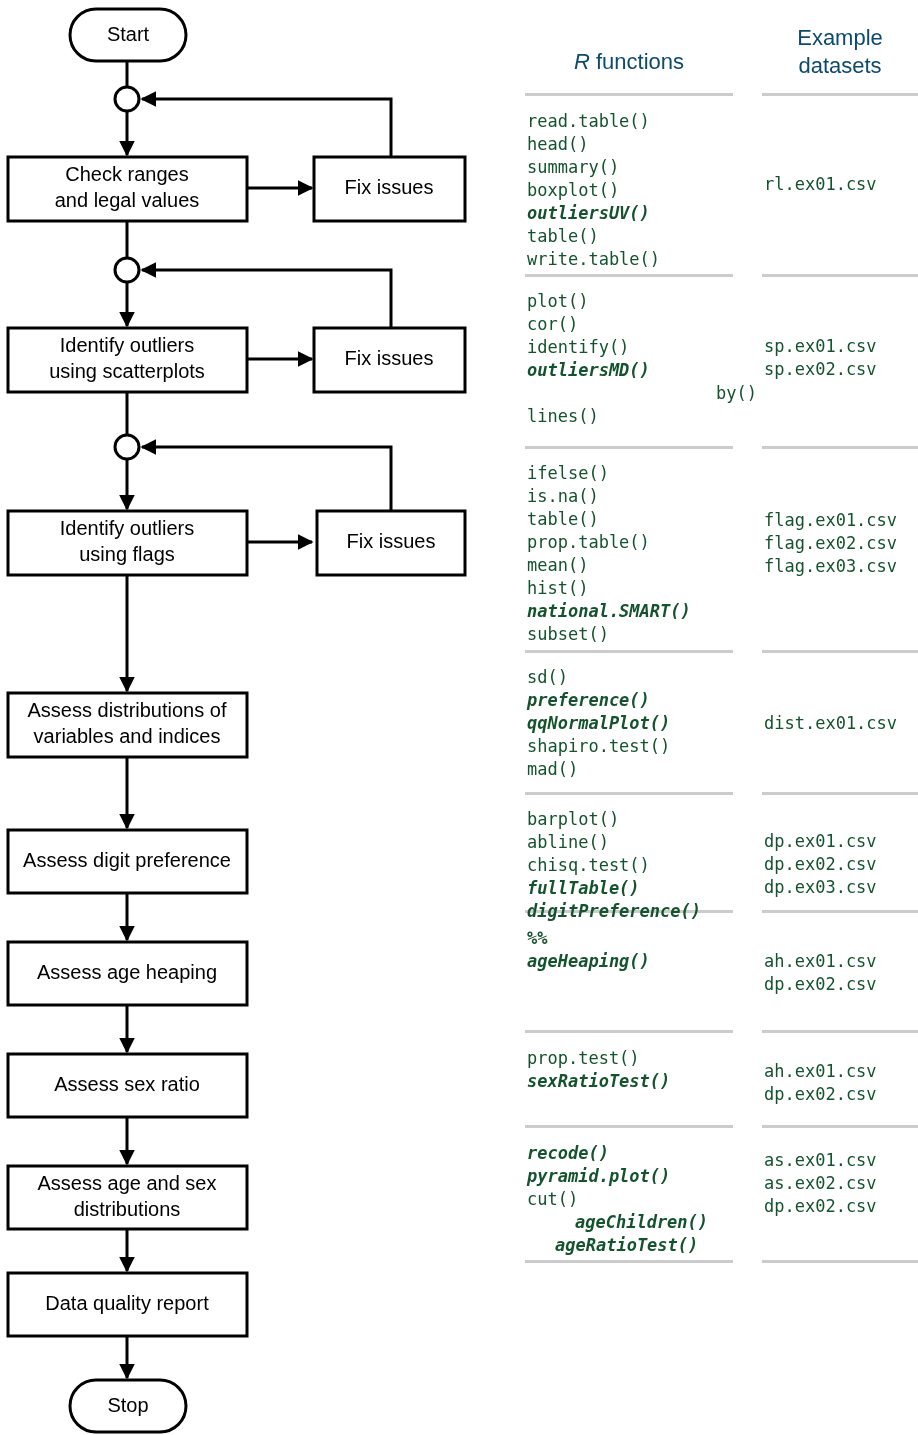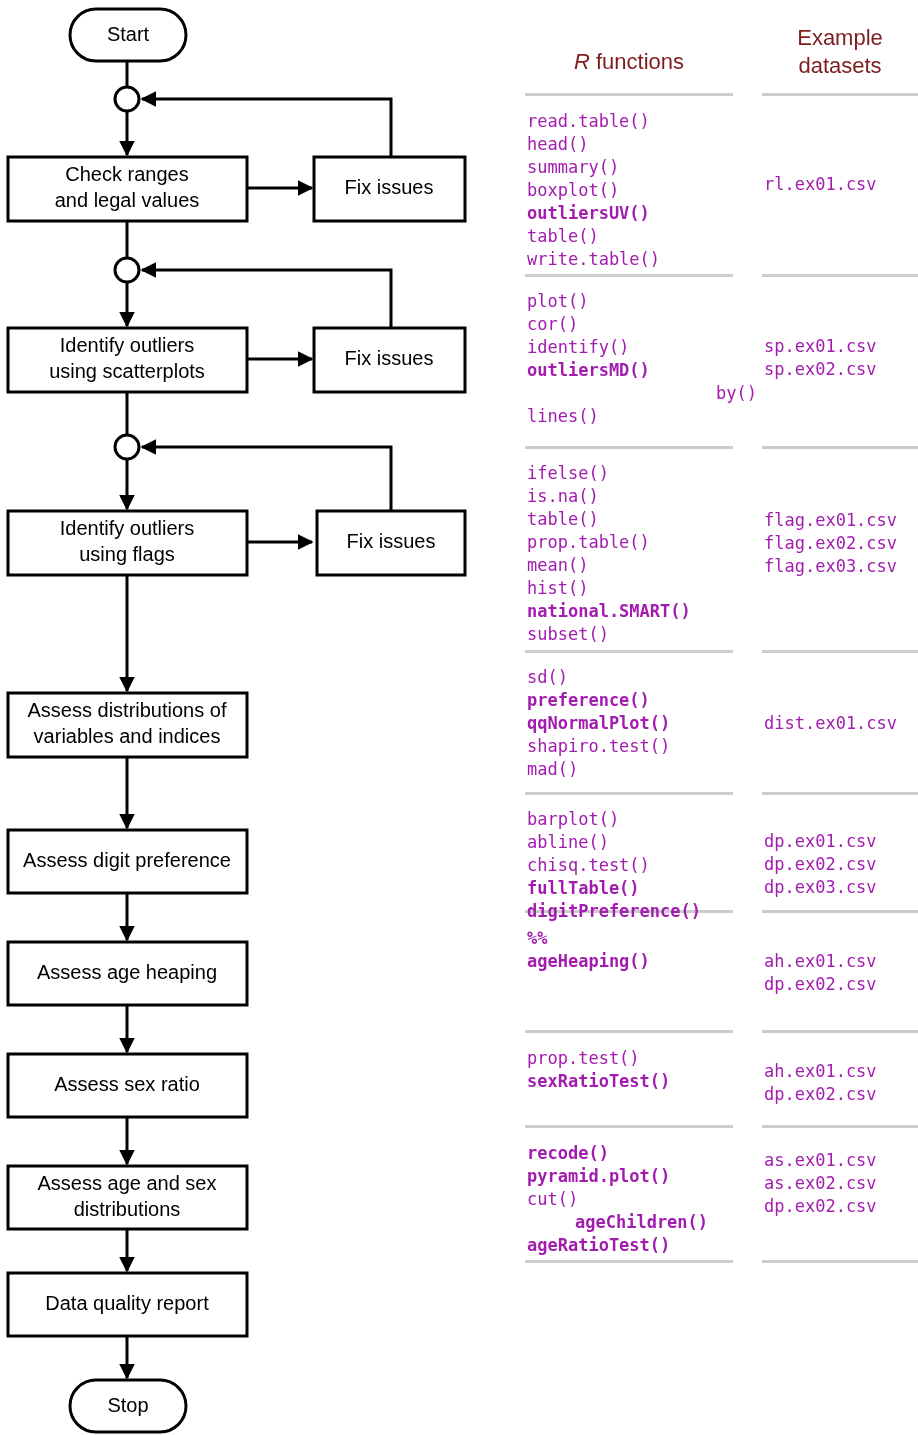--- a/index.html
+++ b/index.html
@@ -63,21 +63,21 @@
     left: 0;
     top: 0;
     width: 418px;
     height: 93px;
   }
   .hdr {
     position: absolute;
     font-size: 22px;
     text-align: center;
     line-height: 1.25;
-    color: #7f1d1d;
+    color: #0c4a6e;
   }
   .hdr-funcs {
     left: 25px;
     top: 48px;
     width: 208px;
   }
   .hdr-funcs i { font-style: italic; }
   .hdr-data {
     left: 262px;
     top: 24px;
@@ -89,26 +89,26 @@
     background: #cccccc;
   }
   .rule-a { left: 25px;  width: 208px; }
   .rule-b { left: 262px; width: 156px; }
 
   .cell {
     position: absolute;
     font-family: "DejaVu Sans Mono", monospace;
     font-size: 17px;
     line-height: 23px;
-    color: #a21caf;
+    color: #14532d;
     white-space: pre;
   }
   .cell-funcs { left: 27px; width: 230px; }
   .cell-data  { left: 264px; width: 160px; }
-  .fn-bold { font-weight: bold; }
+  .fn-bold { font-weight: bold; font-style: italic; }
 </style>
 </head>
 <body>
 
 <svg id="flow-svg" viewBox="0 0 480 1435">
   <defs>
     <marker id="arrow" viewBox="0 0 10 10" refX="9" refY="5" markerWidth="5.2" markerHeight="5.2" orient="auto-start-reverse">
       <path d="M 0 0 L 10 5 L 0 10 z" fill="#000000"></path>
     </marker>
   </defs>
@@ -270,16 +270,16 @@
       <div class="cell cell-funcs" style="top: 462px;"><div style="height: 23px;">ifelse()</div><div style="height: 23px;">is.na()</div><div style="height: 23px;">table()</div><div style="height: 23px;">prop.table()</div><div style="height: 23px;">mean()</div><div style="height: 23px;">hist()</div><div class="fn-bold" style="height: 23px;">national.SMART()</div><div style="height: 23px;">subset()</div></div>
       <div class="cell cell-data" style="top: 509px;"><div style="height: 23px;">flag.ex01.csv</div><div style="height: 23px;">flag.ex02.csv</div><div style="height: 23px;">flag.ex03.csv</div></div>
       <div class="cell cell-funcs" style="top: 666px;"><div style="height: 23px;">sd()</div><div class="fn-bold" style="height: 23px;">preference()</div><div class="fn-bold" style="height: 23px;">qqNormalPlot()</div><div style="height: 23px;">shapiro.test()</div><div style="height: 23px;">mad()</div></div>
       <div class="cell cell-data" style="top: 712px;"><div style="height: 23px;">dist.ex01.csv</div></div>
       <div class="cell cell-funcs" style="top: 808px;"><div style="height: 23px;">barplot()</div><div style="height: 23px;">abline()</div><div style="height: 23px;">chisq.test()</div><div class="fn-bold" style="height: 23px;">fullTable()</div><div class="fn-bold" style="height: 23px;">digitPreference()</div></div>
       <div class="cell cell-data" style="top: 830px;"><div style="height: 23px;">dp.ex01.csv</div><div style="height: 23px;">dp.ex02.csv</div><div style="height: 23px;">dp.ex03.csv</div></div>
       <div class="cell cell-funcs" style="top: 927px;"><div class="fn-bold" style="height: 23px;">%%</div><div class="fn-bold" style="height: 23px;">ageHeaping()</div></div>
       <div class="cell cell-data" style="top: 950px;"><div style="height: 23px;">ah.ex01.csv</div><div style="height: 23px;">dp.ex02.csv</div></div>
       <div class="cell cell-funcs" style="top: 1047px;"><div style="height: 23px;">prop.test()</div><div class="fn-bold" style="height: 23px;">sexRatioTest()</div></div>
       <div class="cell cell-data" style="top: 1060px;"><div style="height: 23px;">ah.ex01.csv</div><div style="height: 23px;">dp.ex02.csv</div></div>
-      <div class="cell cell-funcs" style="top: 1142px;"><div class="fn-bold" style="height: 23px;">recode()</div><div class="fn-bold" style="height: 23px;">pyramid.plot()</div><div style="height: 23px;">cut()</div><div class="fn-bold" style="height: 23px; margin-left: 48px;">ageChildren()</div><div class="fn-bold" style="height: 23px;">ageRatioTest()</div></div>
+      <div class="cell cell-funcs" style="top: 1142px;"><div class="fn-bold" style="height: 23px;">recode()</div><div class="fn-bold" style="height: 23px;">pyramid.plot()</div><div style="height: 23px;">cut()</div><div class="fn-bold" style="height: 23px; margin-left: 48px;">ageChildren()</div><div class="fn-bold" style="height: 23px; margin-left: 28px;">ageRatioTest()</div></div>
       <div class="cell cell-data" style="top: 1149px;"><div style="height: 23px;">as.ex01.csv</div><div style="height: 23px;">as.ex02.csv</div><div style="height: 23px;">dp.ex02.csv</div></div>
     </div>
 </div>
 
 </body></html>

